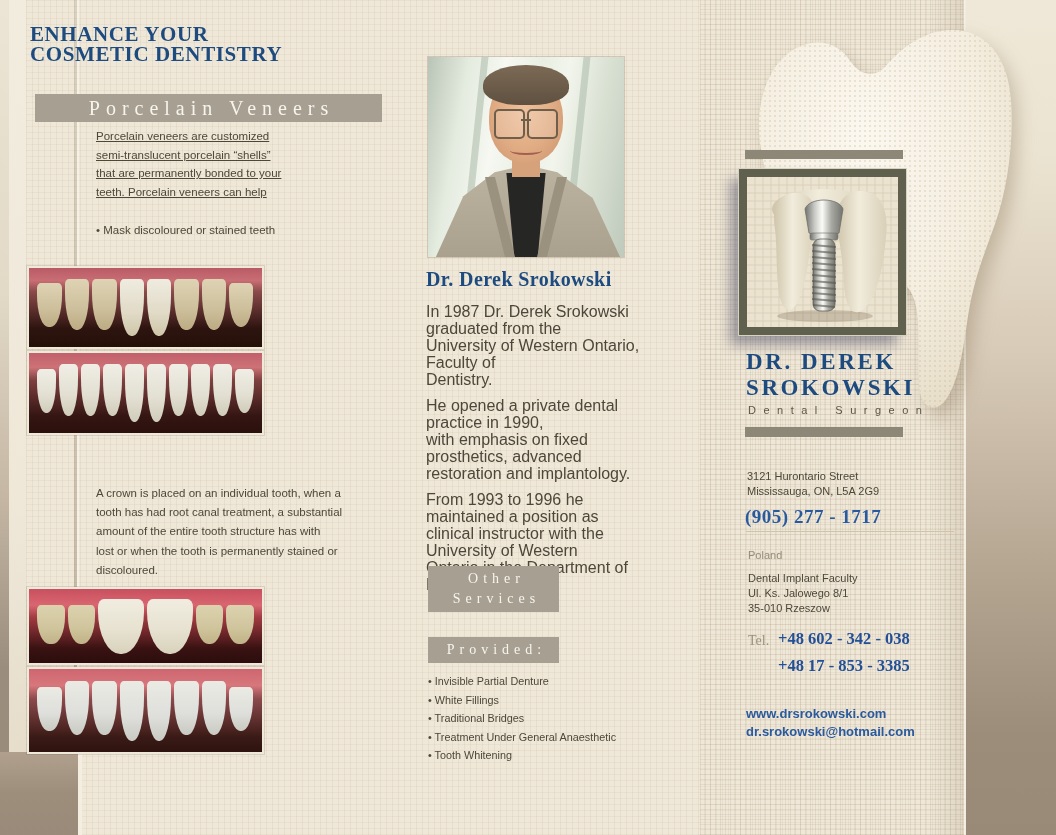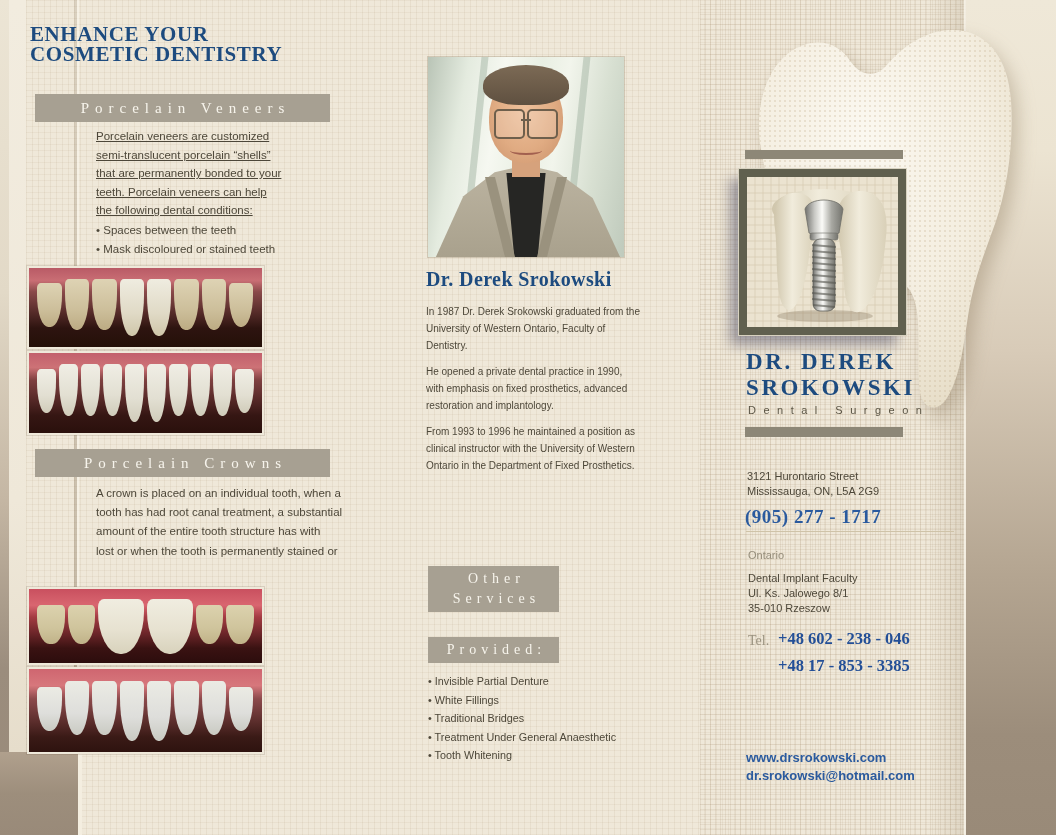--- a/index.html
+++ b/index.html
@@ -40,21 +40,21 @@
   .body-text{color:var(--body-text,#4d4739);font-size:11.5px;}
   .banner{background:var(--banner-gray,#a7a092);color:#f7f4ec;
     font-family:"Liberation Serif",serif;text-align:center;
     letter-spacing:6px;padding-left:6px;box-sizing:border-box;}
   .grayline{background:var(--bar-gray,#8d8777);}
   ul.plain{list-style:none;margin:0;padding:0;}
   ul.plain li::before{content:"• ";}
 
   
   .heading{left:30px;top:24px;width:330px;font-size:21px;line-height:20px;letter-spacing:.6px;font-family:Liberation Serif, serif;}
-  .banner-lg{height:28px;line-height:28px;font-size:15px;width:295px;}
+  .banner-lg{height:28px;line-height:28px;font-size:20px;width:347px;}
   .veneers-banner{left:35px;top:94px;}
   .crowns-banner{left:35px;top:449px;}
   .veneers-text{left:96px;top:127px;width:250px;line-height:18.6px;text-decoration:underline;}
   .veneers-bullets{left:96px;top:221px;width:250px;line-height:18.6px;font-size:11.5px;}
   .crowns-text{left:96px;top:484px;width:250px;line-height:19.2px;}
 
   
   .photo{border:2px solid #efe9da;box-shadow:0 0 0 1px rgba(90,70,50,.15);overflow:hidden;}
   .teeth{position:absolute;left:3%;right:3%;top:14%;height:74%;display:flex;align-items:flex-start;}
   .teeth i{flex:1;margin:0 1.5px;height:88%;
@@ -100,21 +100,21 @@
     background:radial-gradient(ellipse at 48% 38%,#eec09b 0%,#e0ab82 55%,#c9916b 100%);}
   .portrait .hair{position:absolute;left:28%;top:4%;width:44%;height:20%;
     border-radius:50% 50% 42% 42%;background:linear-gradient(180deg,#7c6a55 0%,#5f5040 100%);}
   .portrait .glasses{position:absolute;left:33.5%;top:26%;width:33%;height:13%;}
   .portrait .lens{position:absolute;top:0;width:42%;height:100%;border:2px solid #6e5f4c;border-radius:5px;background:rgba(255,255,255,.18);}
   .portrait .lens.l{left:0;} .portrait .lens.r{right:0;}
   .portrait .bridge{position:absolute;left:42%;top:40%;width:16%;height:2px;background:#6e5f4c;}
   .portrait .mouth{position:absolute;left:42%;top:44.5%;width:16%;height:7px;border-bottom:2px solid #a2604f;border-radius:0 0 50% 50%;}
   .dr-name{left:426px;top:268px;font-size:20px;letter-spacing:.4px;}
   .bio{left:426px;top:303px;width:215px;}
-  .bio p{margin:0 0 9px 0;line-height:17px;font-size:10px;color:var(--body-text,#4d4739);}
+  .bio p{margin:0 0 9px 0;line-height:17px;font-size:16px;color:var(--body-text,#4d4739);}
   .banner-md{width:131px;height:26px;line-height:26px;font-size:14px;letter-spacing:5px;}
   .b-other{left:428px;top:566px;}
   .b-services{left:428px;top:586px;}
   .b-provided{left:428px;top:637px;}
   .services-list{left:428px;top:672px;width:230px;line-height:18.6px;font-size:10.8px;}
 
   
   .tooth-mesh{left:722px;top:14px;width:302px;height:420px;
     filter:drop-shadow(6px 10px 9px rgba(130,110,80,.35));}
   .bar-top{left:745px;top:150px;width:158px;height:9px;}
@@ -130,21 +130,21 @@
   .phone-rule{left:746px;top:531px;width:208px;height:1px;background:#cfc3a8;}
   .poland-label{left:748px;top:549px;font-size:11px;color:#958d7a;}
   .addr-pl{left:748px;top:571px;font-size:11px;line-height:15px;}
   .tel-row{left:748px;top:631px;}
   .tel-label{font-family:"Liberation Serif",serif;font-size:14px;color:#9a927f;}
   .tel-num{position:absolute;left:30px;top:-2px;white-space:nowrap;
     font-family:"Liberation Serif",serif;font-weight:bold;font-size:16.5px;color:#234f97;}
   .tel-row2{left:778px;top:656px;white-space:nowrap;
     font-family:"Liberation Serif",serif;font-weight:bold;font-size:16.5px;color:#234f97;}
   .web-block{left:746px;top:705px;font-size:13px;font-weight:bold;line-height:17.5px;
-    color:var(--accent-blue,#2a5a9e);margin-top:44px;}
+    color:var(--accent-blue,#2a5a9e);}
 </style>
 </head>
 <body>
 
 <div class="stage">
 
   <div class="abs sheet-grid"></div>
   <div class="abs right-grid"></div>
   <div class="abs fold-shade"></div>
   <div class="abs right-col"></div>
@@ -161,25 +161,23 @@
     <div>COSMETIC DENTISTRY</div>
   </div>
 
   <div class="abs banner banner-lg veneers-banner">Porcelain Veneers</div>
 
   <div class="abs veneers-text body-text">
     <div>Porcelain veneers are customized</div>
     <div>semi-translucent  porcelain  “shells”</div>
     <div>that are permanently bonded to your</div>
     <div>teeth.  Porcelain veneers can help</div>
-    <div>the following dental conditions:</div>
   </div>
 
   <ul class="abs plain veneers-bullets body-text">
-    <li>Spaces between the teeth</li>
     <li>Mask discoloured or stained teeth</li>
   </ul>
 
   <div class="abs photo photo1">
     <div class="teeth">
         <i></i>
         <i></i>
         <i></i>
         <i></i>
         <i></i>
@@ -196,27 +194,27 @@
         <i></i>
         <i></i>
         <i></i>
         <i></i>
         <i></i>
         <i></i>
         <i></i>
       </div>
   </div>
 
-  <div class="abs banner banner-lg crowns-banner">Porcelain Crowns</div>
 
   <div class="abs crowns-text body-text">
     <div>A crown is placed on an individual tooth, when a</div>
     <div>tooth has had root canal treatment,  a substantial</div>
     <div>amount of the entire tooth structure has with</div>
     <div>lost or when the tooth is permanently stained or</div>
+    <div>discoloured.</div>
   </div>
 
   <div class="abs photo photo3">
     <div class="teeth">
         <i></i>
         <i></i>
         <i></i>
         <i></i>
         <i></i>
         <i></i>
@@ -368,31 +366,31 @@
   <div class="abs grayline bar-bottom"></div>
 
   <div class="abs addr-ca body-text">
     <div>3121 Hurontario Street</div>
     <div>Mississauga, ON,  L5A 2G9</div>
   </div>
 
   <div class="abs phone-ca">(905) 277 - 1717</div>
   <div class="abs phone-rule"></div>
 
-  <div class="abs poland-label">Ontario</div>
+  <div class="abs poland-label">Poland</div>
 
   <div class="abs addr-pl body-text">
     <div>Dental Implant Faculty</div>
     <div>Ul. Ks. Jalowego 8/1</div>
     <div>35-010 Rzeszow</div>
   </div>
 
   <div class="abs tel-row">
     <span class="tel-label">Tel.</span>
-    <span class="tel-num">+48 602 - 238 - 046</span>
+    <span class="tel-num">+48 602 - 342 - 038</span>
   </div>
   <div class="abs tel-row2">+48 17 - 853 - 3385</div>
 
   <div class="abs web-block">
     <div>www.drsrokowski.com</div>
     <div>dr.srokowski@hotmail.com</div>
   </div>
 
 </div>
 

